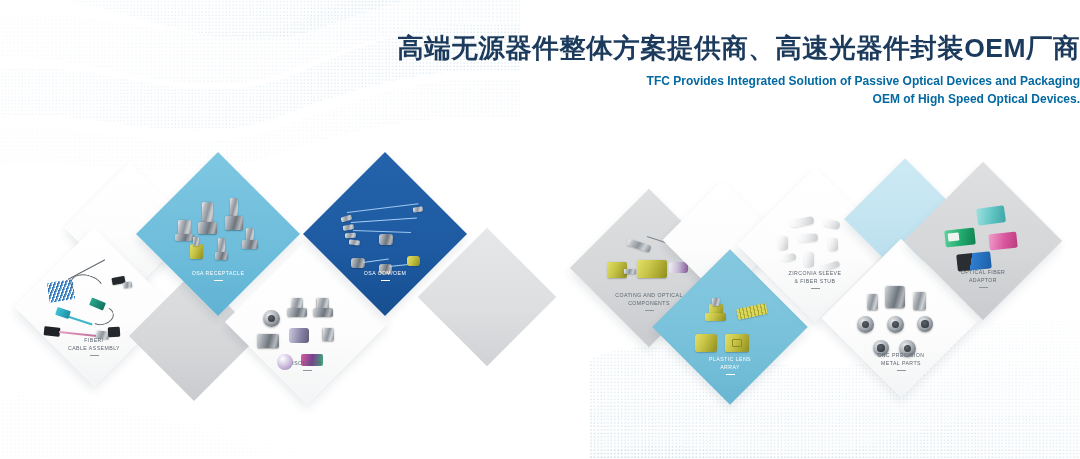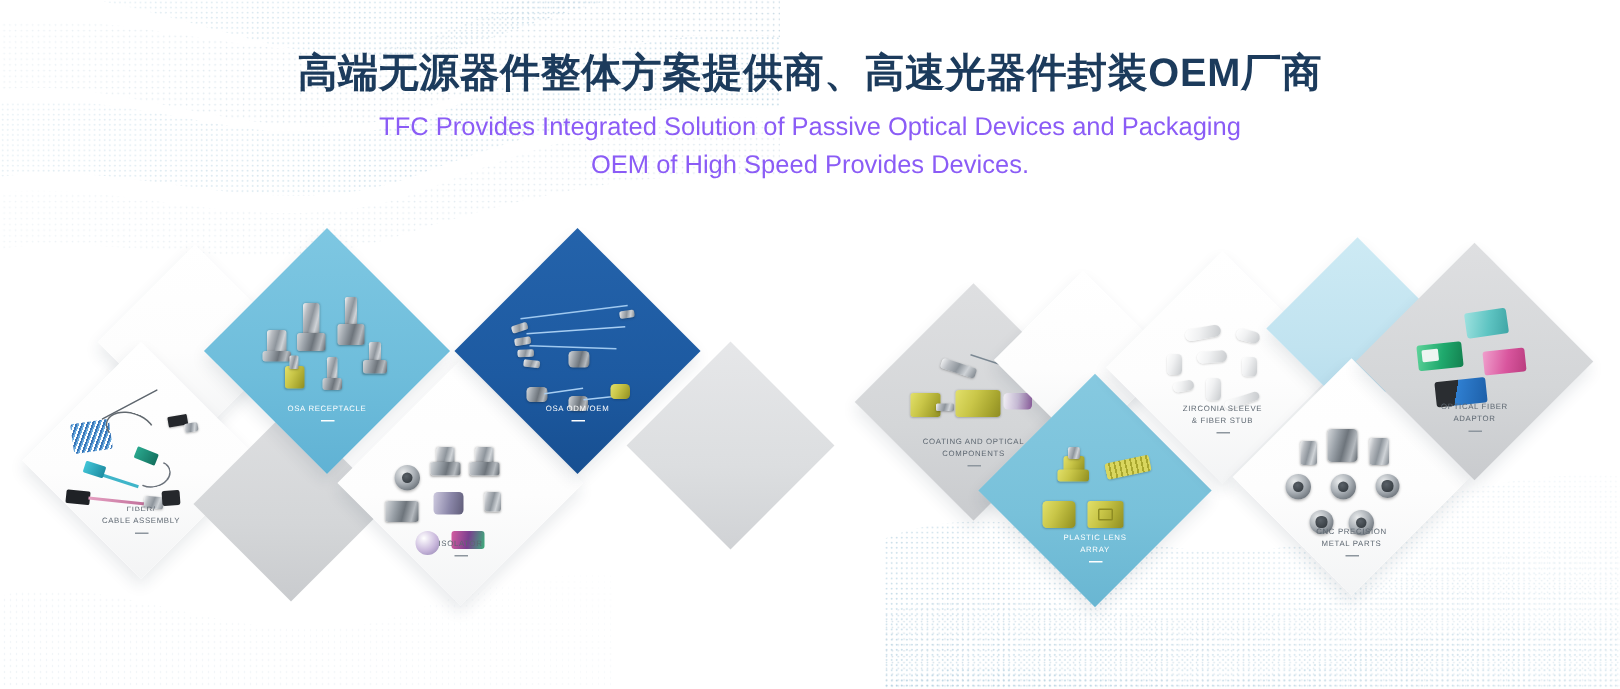--- a/index.html
+++ b/index.html
@@ -28,36 +28,36 @@
   .wave-tl { left: -40px; top: -30px; width: 560px; height: 230px; opacity: .95; }
   .wave-br { right: -30px; bottom: -40px; width: 520px; height: 230px; opacity: .9; }
   .wave-bl { left: -10px; bottom: -60px; width: 420px; height: 180px; opacity: .55; }
 
   
   .headline-block {
     position: absolute;
     top: 32px;
     left: 0;
     width: 1080px;
-    text-align: center;
+    text-align: right;
     z-index: 6;
   }
   .headline-cn {
     font-size: 26.5px;
     font-weight: 700;
     letter-spacing: .5px;
     color: #1c3b5c;
     line-height: 1.25;
     white-space: nowrap;
   }
   .headline-en {
     margin-top: 8px;
-    font-size: 17px;
-    font-weight: 400;
-    color: #8b5cf6;
+    font-size: 12px;
+    font-weight: 700;
+    color: #0369a1;
     line-height: 1.45;
   }
   .headline-en .line { display: block; }
 
   
   .tiles {
     position: absolute;
     left: 0;
     top: 0;
     width: 1080px;
@@ -243,21 +243,21 @@
     </defs>
     <g mask="url(#mC)">
       <path d="M-20,70 C70,20 170,110 280,70 C350,44 400,40 440,48 L440,180 L-20,180 Z" fill="url(#dotsE)"></path>
     </g>
   </svg>
 
   <div class="headline-block">
     <div class="headline-cn">高端无源器件整体方案提供商、高速光器件封装OEM厂商</div>
     <div class="headline-en">
       <span class="line">TFC Provides Integrated Solution of Passive Optical Devices and Packaging</span>
-      <span class="line">OEM of High Speed Provides Devices.</span>
+      <span class="line">OEM of High Speed Optical Devices.</span>
     </div>
   </div>
 
   <div class="tiles">
 
     <div class="tile sf-white shadowed" style="left:84px; top:182px; width:92px; height:92px;">
       <div class="inner"></div>
     </div>
 
     <div class="tile sf-white shadowed" style="left:38px; top:251px; width:112px; height:112px;">

